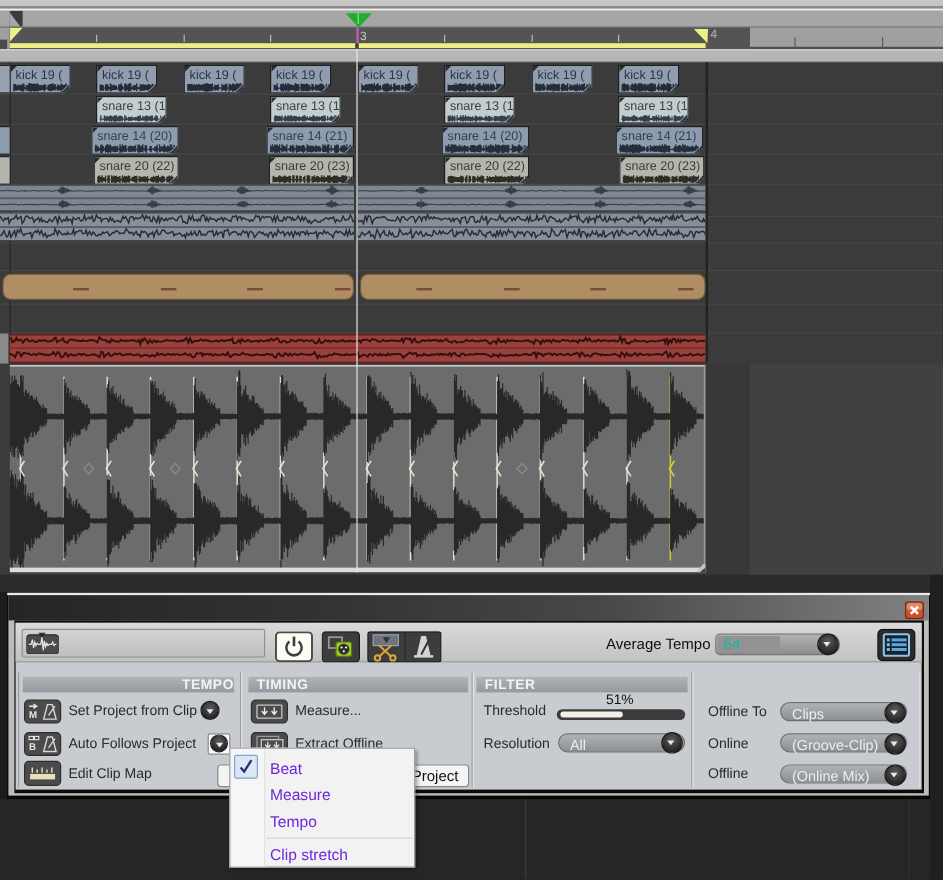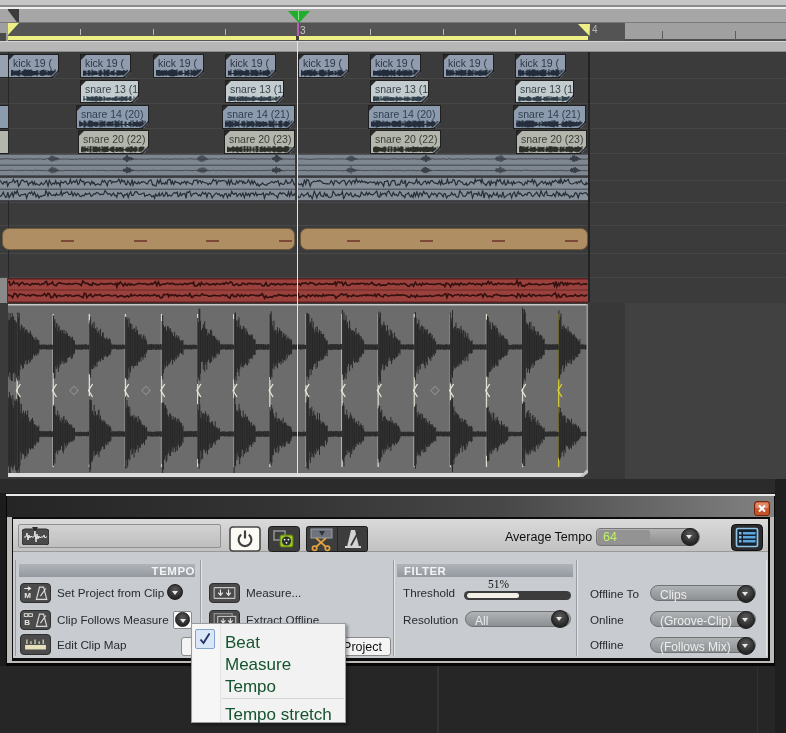--- a/index.html
+++ b/index.html
@@ -4,21 +4,21 @@
 #scene{position:relative;width:786px;height:733px;overflow:hidden;background:#3b3b3b;font-family:"Liberation Sans",sans-serif;}
 .a{position:absolute;}
 .clip{position:absolute;box-sizing:border-box;border:1px solid #1f1f1f;}
 .cl{position:absolute;left:4px;top:1px;font-size:10.5px;white-space:nowrap;}
 .hdr{position:absolute;box-sizing:border-box;background:linear-gradient(#b0b4b9,#94999f);color:#f2f3f4;font-size:11.5px;font-weight:bold;letter-spacing:0.5px;padding:1px 0 0 7px;height:13px;}
 .lbl{position:absolute;font-size:11.7px;color:#272b30;white-space:nowrap;}
 .ico{position:absolute;width:30px;height:20px;background:#4b4b4b;border-radius:4px;border:1px solid #2e2e2e;box-sizing:border-box;}
 .cir{position:absolute;width:17px;height:17px;border-radius:50%;background:radial-gradient(circle at 50% 35%,#5c5c5c,#272727 70%);border:1px solid #1a1a1a;box-sizing:border-box;}
 .cir:after{content:"";position:absolute;left:4px;top:6px;border-left:3.5px solid transparent;border-right:3.5px solid transparent;border-top:4.5px solid #e8e8e8;}
 .pill{position:absolute;height:16px;border-radius:8px;background:linear-gradient(#b0b2b4,#8d9092);border:1px solid #6f7274;box-sizing:border-box;color:#ecedee;font-size:12px;padding:1.5px 0 0 9px;white-space:nowrap;}
-.mi{position:absolute;left:33px;font-size:17px;color:#14532d;}
+.mi{position:absolute;left:33px;font-size:13px;color:#6d28d9;}
 </style></head><body>
 <div id="scene">
 <div class="a" style="left:0;top:0;width:786px;height:6px;background:#c6c6c6;"></div>
 <div class="a" style="left:0;top:5px;width:786px;height:2px;background:#8a8a8a;"></div>
 <div class="a" style="left:0;top:7px;width:786px;height:2px;background:#efefef;"></div>
 <div class="a" style="left:0;top:9px;width:786px;height:14px;background:#a6a6a6;border-bottom:1px solid #7a7a7a;box-sizing:border-box;"></div>
 <div class="a" style="left:8px;top:9px;width:11px;height:13px;background:#3b3b3b;clip-path:polygon(0 0,100% 0,100% 100%,0 100%,0 0);"></div>
 <div class="a" style="left:8px;top:9px;width:11px;height:13px;background:#a6a6a6;clip-path:polygon(0 10%,80% 100%,0 100%);"></div>
 <div class="a" style="left:21px;top:2px;width:90px;height:12px;color:#1c1c1c;font-size:11px;font-weight:bold;margin-top:40px;">kick 19-1</div>
 <div class="a" style="left:0;top:23px;width:625px;height:18px;background:#545454;"></div>
@@ -372,56 +372,57 @@
 <circle cx="8.6" cy="22.3" r="2.2"></circle>
         <circle cx="21.4" cy="22.3" r="2.2"></circle>
 </g>
 <polygon points="41,21 45,4 49,4 53,21" fill="#d4d4d4"></polygon>
 <path d="M45,19.5 L52.5,5.5" stroke="#34373c" stroke-width="1.7"></path>
 <rect x="39" y="20" width="16" height="2" fill="#d4d4d4"></rect>
 </svg>
 <div class="a" style="left:505px;top:530px;width:95px;height:14px;color:#0e0e0e;font-size:12.5px;">Average Tempo</div>
 <div class="a" style="left:596px;top:528px;width:104px;height:18px;border-radius:4px 9px 9px 4px;background:linear-gradient(#b2b2b2,#8d8d8d);border:1px solid #767676;box-sizing:border-box;"></div>
 <div class="a" style="left:598px;top:530px;width:52px;height:14px;background:#939393;border-radius:2px;"></div>
-<div class="a" style="left:603px;top:530px;width:30px;height:13px;color:#bef264;font-size:12.5px;">64</div>
+<div class="a" style="left:603px;top:530px;width:30px;height:13px;color:#14b8a6;font-size:12.5px;">64</div>
 <div class="cir" style="left:681px;top:528px;width:18px;height:18px;"></div>
 <svg class="a" style="left:731px;top:524px;" width="32" height="27" viewBox="0 0 32 27">
 <rect x="0.5" y="0.5" width="31" height="26" rx="4" fill="#2b2b2d" stroke="#101010"></rect>
 <rect x="5.5" y="4.5" width="21" height="18" rx="1.5" fill="#15222e" stroke="#8fc3e8" stroke-width="1.7"></rect>
 <rect x="8" y="8" width="2.5" height="2.5" fill="#7db8e8"></rect>
       <rect x="12" y="8" width="12.5" height="2.5" fill="#5aa7e0"></rect>
 <rect x="8" y="12" width="2.5" height="2.5" fill="#7db8e8"></rect>
       <rect x="12" y="12" width="12.5" height="2.5" fill="#5aa7e0"></rect>
 <rect x="8" y="16" width="2.5" height="2.5" fill="#7db8e8"></rect>
       <rect x="12" y="16" width="12.5" height="2.5" fill="#5aa7e0"></rect>
 </svg>
 <div class="a" style="left:200px;top:560px;width:1px;height:96px;background:#9a9da0;"></div>
 <div class="a" style="left:201px;top:560px;width:1px;height:96px;background:#e2e4e6;"></div>
 <div class="a" style="left:393px;top:560px;width:1px;height:96px;background:#9a9da0;"></div>
 <div class="a" style="left:394px;top:560px;width:1px;height:96px;background:#e2e4e6;"></div>
 <div class="a" style="left:576px;top:560px;width:1px;height:96px;background:#9a9da0;"></div>
 <div class="a" style="left:577px;top:560px;width:1px;height:96px;background:#e2e4e6;"></div>
 <div class="a" style="left:15px;top:560px;width:1px;height:96px;background:#9a9da0;"></div>
 <div class="a" style="left:766px;top:560px;width:1px;height:96px;background:#e2e4e6;"></div>
 <div class="hdr" style="left:19px;top:564px;width:176px;text-align:right;">TEMPO</div>
+<div class="hdr" style="left:207px;top:564px;width:183px;">TIMING</div>
 <div class="hdr" style="left:397px;top:564px;width:176px;">FILTER</div>
 <svg class="ico a" style="left:20px;top:583px;width:31px;height:20px;" viewBox="0 0 31 20">
 <path d="M3,5 h6 M7,3 l3,2 -3,2" stroke="#e8e8e8" stroke-width="1.3" fill="none"></path>
 <text x="3" y="16" fill="#e8e8e8" font-size="9" font-weight="bold" font-family="Liberation Sans">M</text>
 <path d="M16.5,17 L20,3.5 L24.5,3.5 L28,17 Z M21,13.5 L27,5" stroke="#d8d8d8" stroke-width="1.3" fill="none"></path>
 </svg>
 <div class="lbl" style="left:57px;top:586px;">Set Project from Clip</div>
 <div class="cir" style="left:167px;top:584px;width:16px;height:16px;"></div>
 <svg class="ico a" style="left:20px;top:610px;width:31px;height:20px;" viewBox="0 0 31 20">
 <rect x="3" y="3" width="4" height="3" fill="none" stroke="#e8e8e8"></rect>
       <rect x="8" y="3" width="4" height="3" fill="none" stroke="#e8e8e8"></rect>
 <text x="3" y="16" fill="#e8e8e8" font-size="9" font-weight="bold" font-family="Liberation Sans">B</text>
 <path d="M16.5,17 L20,3.5 L24.5,3.5 L28,17 Z M21,13.5 L27,5" stroke="#d8d8d8" stroke-width="1.3" fill="none"></path>
 </svg>
-<div class="lbl" style="left:57px;top:613px;">Clip Follows Measure</div>
+<div class="lbl" style="left:57px;top:613px;">Auto Follows Project</div>
 <div class="a" style="left:173px;top:611px;width:19px;height:18px;background:#fafafa;border:1px solid #8a8a8a;border-radius:2px;box-sizing:border-box;"></div>
 <div class="cir" style="left:175px;top:612px;width:15px;height:15px;"></div>
 <svg class="ico a" style="left:20px;top:634px;width:31px;height:21px;" viewBox="0 0 31 21">
 <rect x="4" y="11" width="23" height="5" fill="#e6e0bc"></rect>
 <g stroke="#e6e0bc" stroke-width="1.3">
         <path d="M6,5 v5"></path>
         <path d="M10.5,7 v3"></path>
         <path d="M15,5 v5"></path>
         <path d="M19.5,7 v3"></path>
         <path d="M24,5 v5"></path>
@@ -436,41 +437,41 @@
 <svg class="ico a" style="left:209px;top:610px;width:31px;height:20px;" viewBox="0 0 31 20">
 <rect x="4" y="3" width="20" height="11" fill="none" stroke="#9a9a9a" stroke-width="1.2"></rect>
 <rect x="8" y="6" width="20" height="11" fill="#4b4b4b" stroke="#c8c8c8" stroke-width="1.2"></rect>
 <path d="M14,8 v5 M11.5,10.5 l2.5,3 2.5,-3 M22,8 v5 M19.5,10.5 l2.5,3 2.5,-3" stroke="#e8e8e8" stroke-width="1.2" fill="none"></path>
 </svg>
 <div class="lbl" style="left:246px;top:613px;">Extract Offline</div>
 <div class="a" style="left:181px;top:637px;width:210px;height:19px;background:#f4f4f4;border:1px solid #898989;border-radius:3px;box-sizing:border-box;color:#111;font-size:12.5px;text-align:right;padding:2px 8px 0 0;">Set Clip from Project</div>
 <div class="lbl" style="left:403px;top:586px;">Threshold</div>
 <div class="a" style="left:464px;top:591px;width:107px;height:9px;background:#3c3c3c;border-radius:4.5px;"></div>
 <div class="a" style="left:467px;top:593px;width:52px;height:5px;background:#f2f0e6;border-radius:2.5px;"></div>
-<div class="a" style="left:488px;top:578px;width:30px;height:12px;color:#111;font-size:11.5px;font-family:Liberation Serif, serif;">51%</div>
+<div class="a" style="left:505px;top:578px;width:30px;height:12px;color:#111;font-size:11.5px;">51%</div>
 <div class="lbl" style="left:403px;top:613px;">Resolution</div>
 <div class="pill" style="left:465px;top:611px;width:106px;">All</div>
 <div class="cir" style="left:551px;top:610px;width:18px;height:18px;"></div>
 <div class="lbl" style="left:590px;top:587px;">Offline To</div>
 <div class="pill" style="left:650px;top:585px;width:106px;">Clips</div>
 <div class="cir" style="left:737px;top:585px;width:18px;height:18px;"></div>
 <div class="lbl" style="left:590px;top:613px;">Online</div>
 <div class="pill" style="left:650px;top:611px;width:106px;">(Groove-Clip)</div>
 <div class="cir" style="left:737px;top:611px;width:18px;height:18px;"></div>
 <div class="lbl" style="left:590px;top:638px;">Offline</div>
-<div class="pill" style="left:650px;top:637px;width:106px;">(Follows Mix)</div>
+<div class="pill" style="left:650px;top:637px;width:106px;">(Online Mix)</div>
 <div class="cir" style="left:737px;top:637px;width:18px;height:18px;"></div>
 <div class="a" style="left:0;top:666px;width:786px;height:67px;background:#262626;"></div>
 <div class="a" style="left:437px;top:666px;width:2px;height:67px;background:#333;"></div>
 <div class="a" style="left:757px;top:666px;width:1px;height:67px;background:#313131;"></div>
 <div class="a" style="left:775px;top:479px;width:11px;height:254px;background:#1f1f1f;"></div>
 <div class="a" style="left:191px;top:623px;width:155px;height:100px;background:#f2f2f2;border:1px solid #9b9b9b;box-sizing:border-box;box-shadow:2px 2px 3px rgba(0,0,0,0.35);">
 <div class="a" style="left:1px;top:0;width:27px;height:98px;background:#f6f6f6;border-right:1px solid #e2e2e2;"></div>
 <div class="a" style="left:3px;top:5px;width:20px;height:20px;background:#d9e7f7;border:1px solid #84a3cc;border-radius:2px;box-sizing:border-box;">
 <svg width="18" height="18" viewBox="0 0 18 18">
           <path d="M4.5,9.5 L7.5,13 L13.5,3.5" stroke="#23306b" stroke-width="1.9" fill="none"></path>
         </svg></div>
 <div class="mi" style="top:9px;">Beat</div>
 <div class="mi" style="top:31px;">Measure</div>
 <div class="mi" style="top:53px;">Tempo</div>
 <div class="a" style="left:30px;top:74px;width:122px;height:1px;background:#d4d4d4;"></div>
-<div class="mi" style="top:81px;">Tempo stretch</div>
+<div class="mi" style="top:81px;">Clip stretch</div>
 </div>
 </div>
 </body></html>

